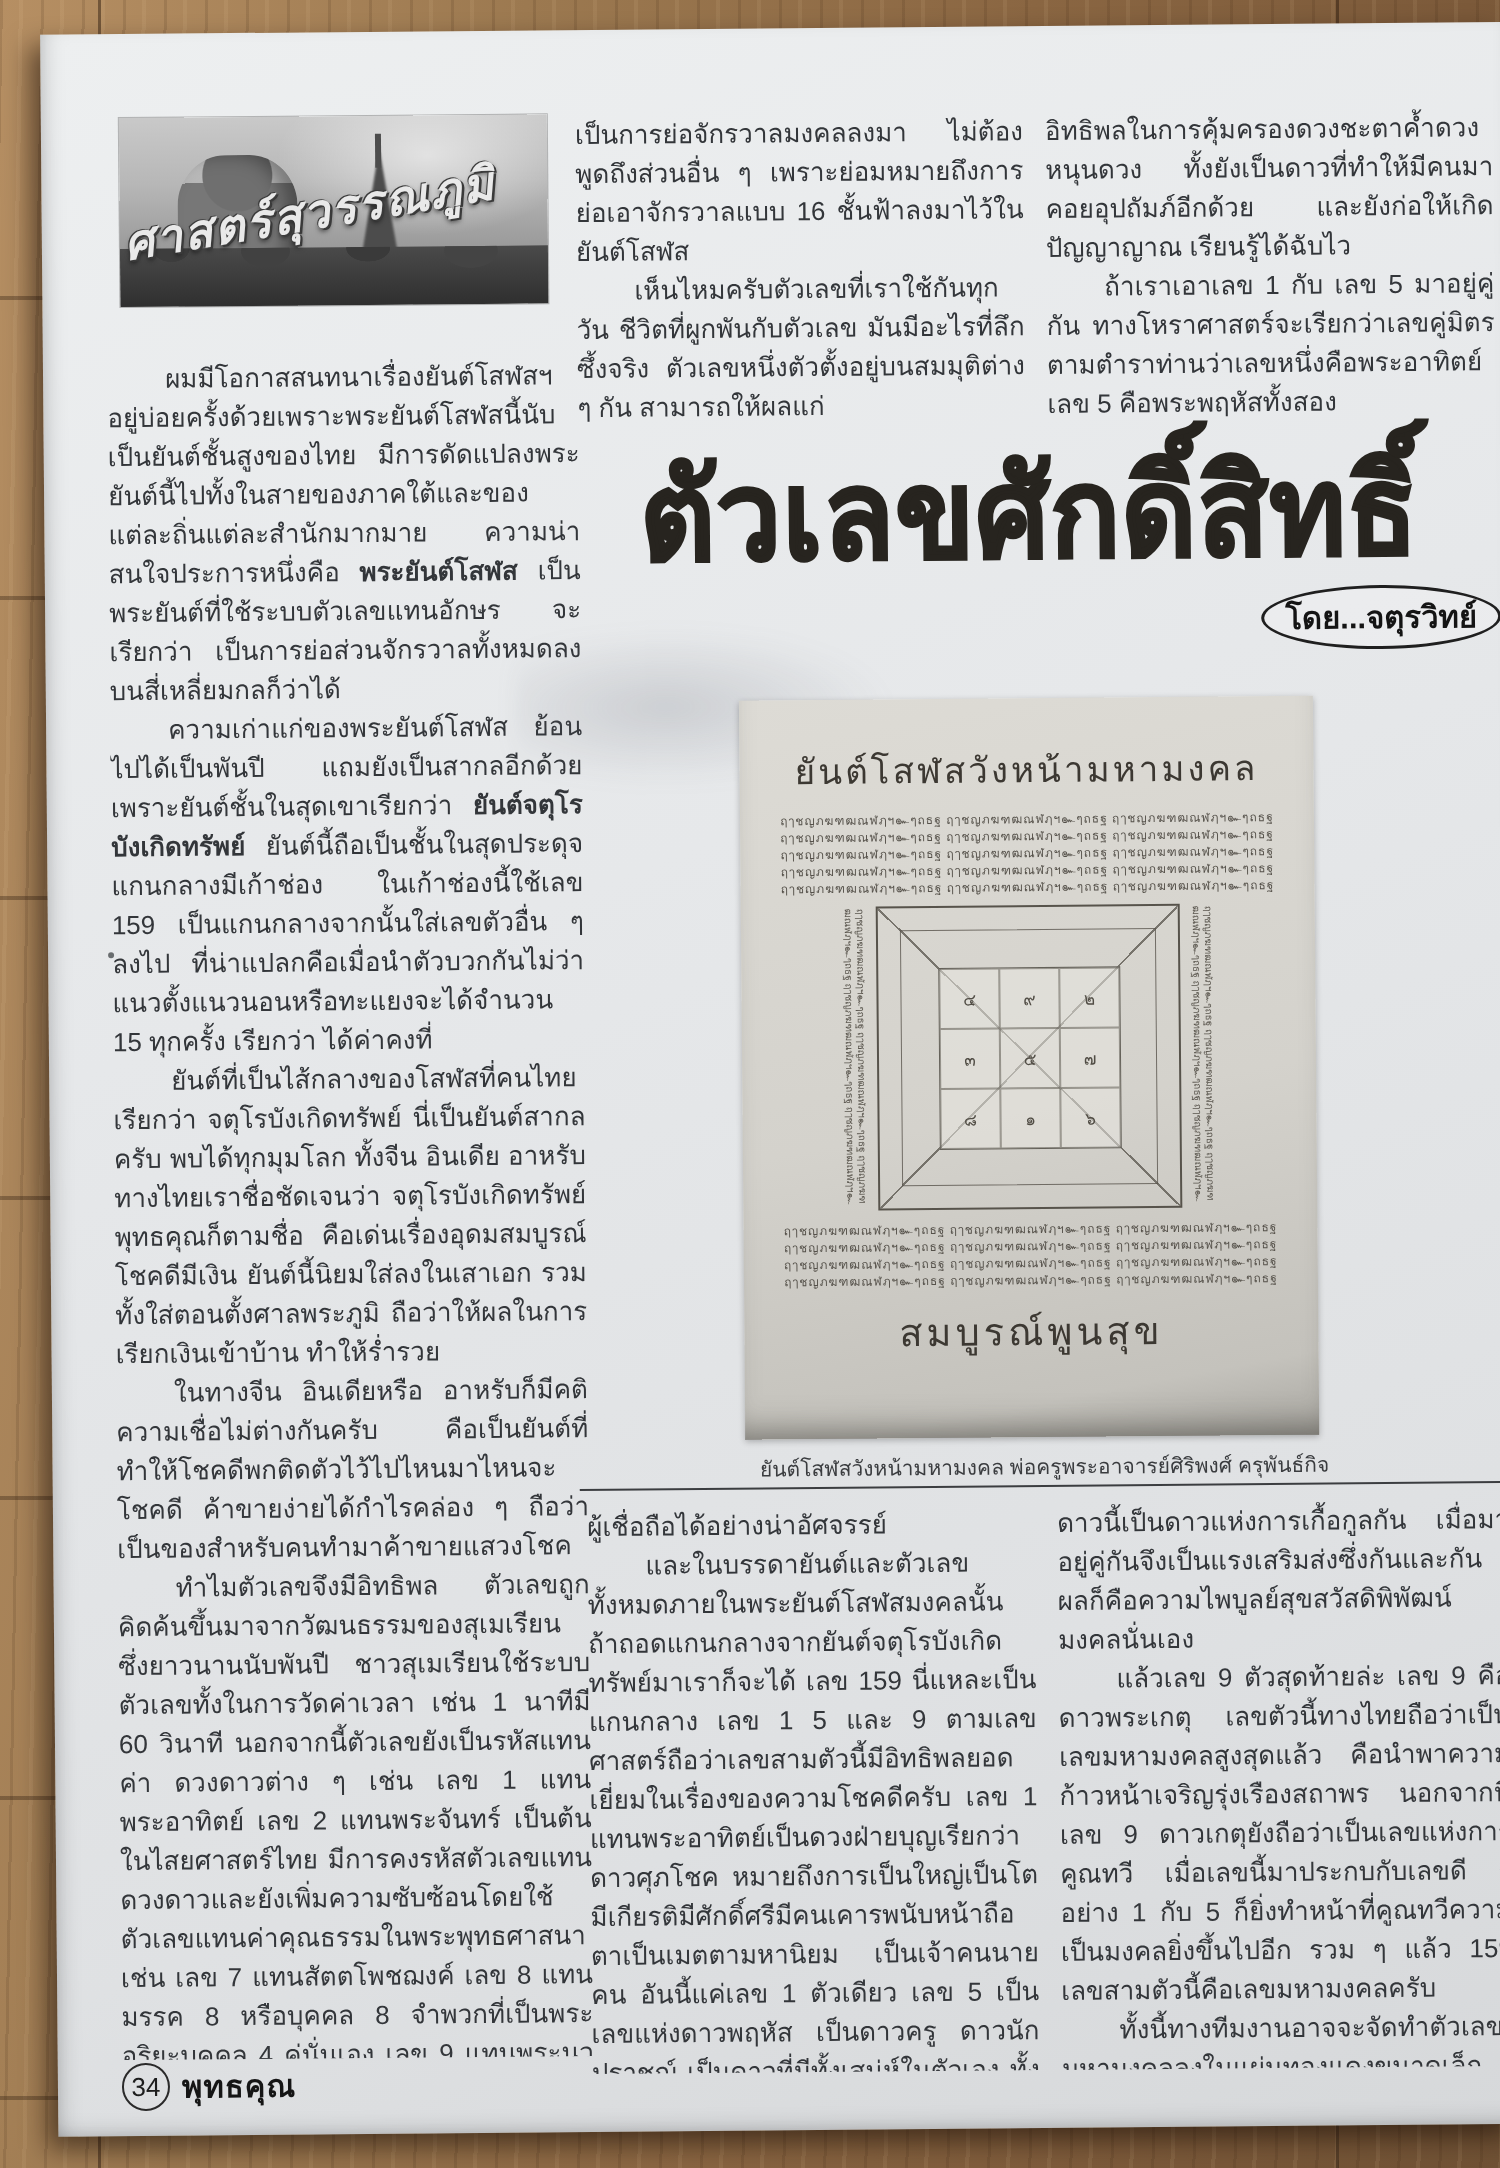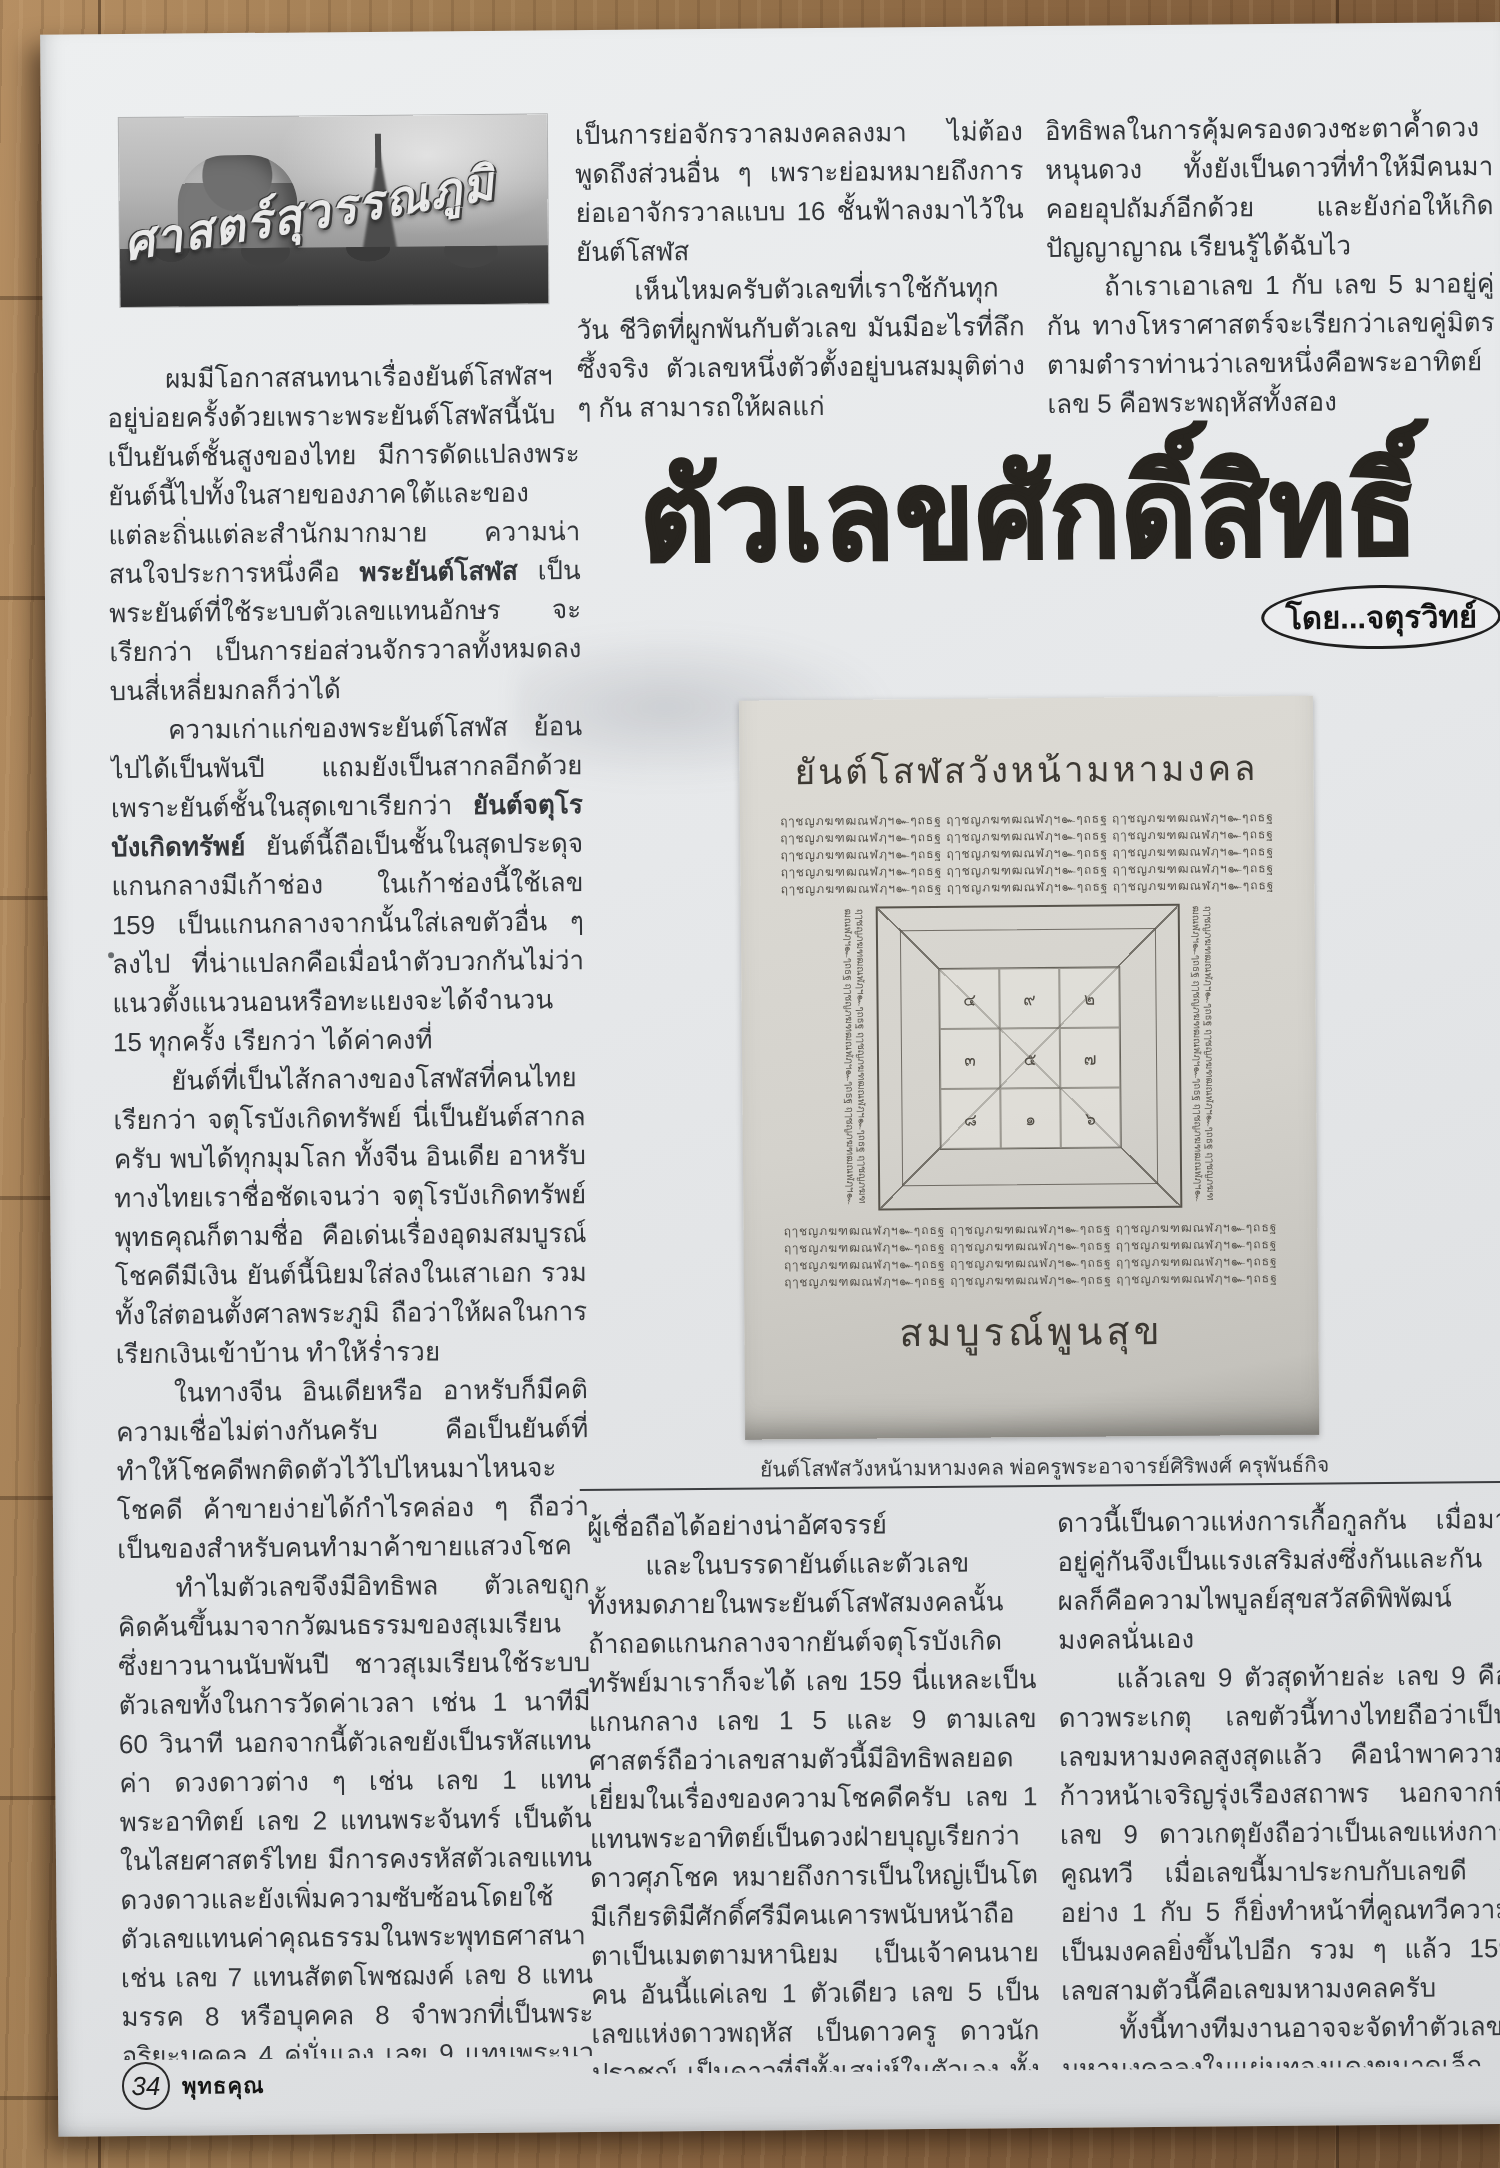--- a/index.html
+++ b/index.html
@@ -117,22 +117,22 @@
     border:1px solid rgba(87,83,75,.55);font-size:17px;color:#514d45;}
   .y-label{margin-top:10px;font-size:38px;letter-spacing:4px;color:#3c3832;}
 
   .caption{position:absolute;left:534px;top:1424px;width:916px;text-align:center;
     font-size:21px;color:#3a3c3f;}
   .rule{position:absolute;left:527px;top:1459px;width:925px;height:2px;background:#3b3d40;}
 
   
   .footer{position:absolute;left:64px;top:2028px;display:flex;align-items:center;gap:12px;}
   .pg-circle{width:44px;height:44px;border:2.5px solid #2a2a2a;border-radius:50%;
-    display:flex;align-items:center;justify-content:center;font-size:26px;color:#1d1d1d;font-style:italic;}
-  .mag{font-size:22px;font-weight:bold;color:#151515;letter-spacing:1px;}
+    display:flex;align-items:center;justify-content:center;font-size:26px;color:#1d1d1d;}
+  .mag{font-size:31px;font-weight:bold;color:#151515;letter-spacing:1px;}
 </style>
 </head>
 <body>
 
 <div class="wood">
   <div class="wood-seam seam-a"></div>
   <div class="wood-seam seam-b"></div>
 </div>
 
 <div class="page">

